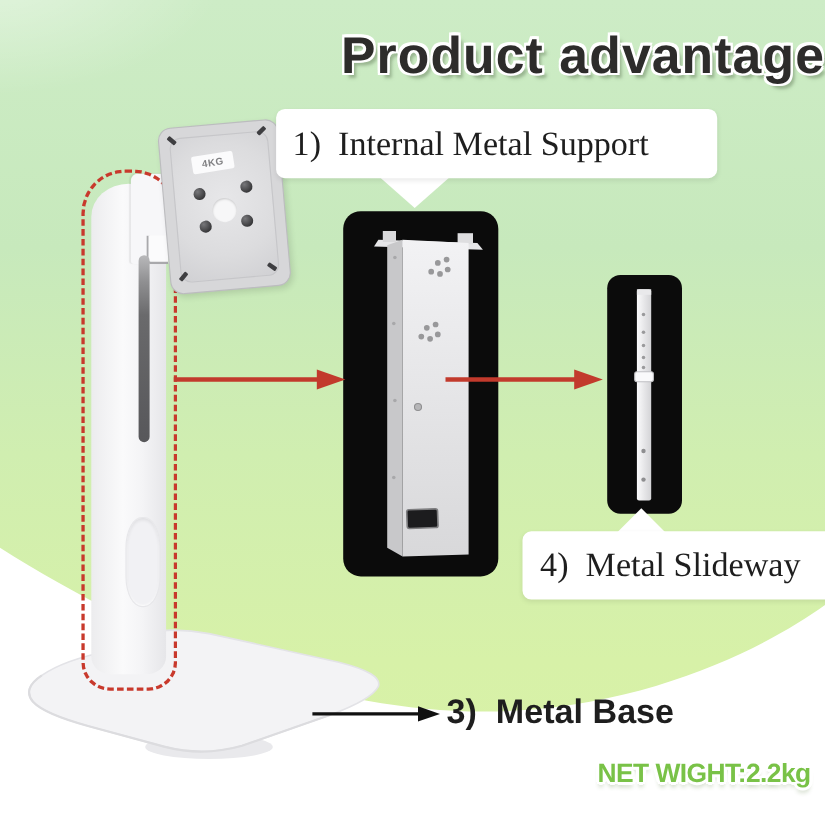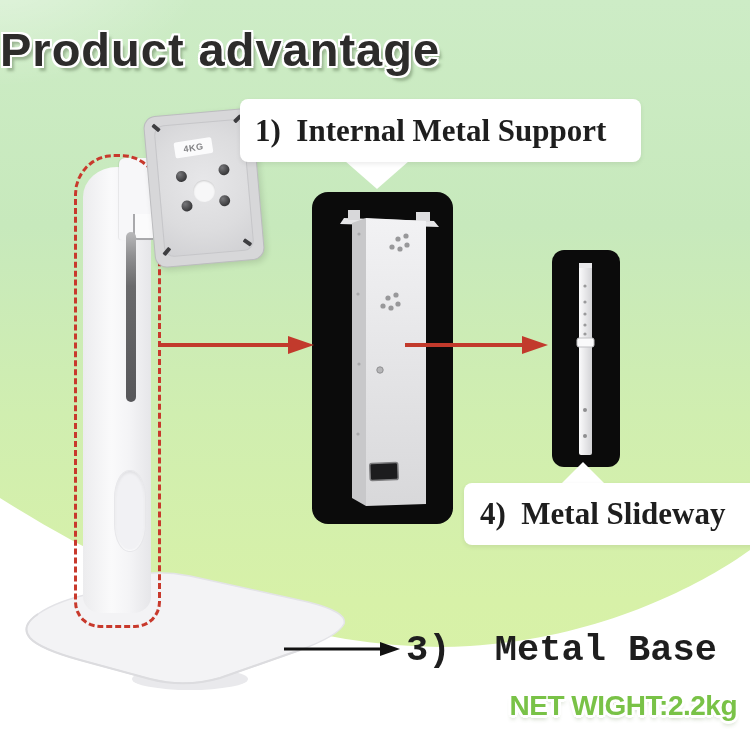--- a/index.html
+++ b/index.html
@@ -59,43 +59,43 @@
     text-align:center;line-height:16px;letter-spacing:.5px;}
   #vesa .corner{position:absolute;width:9px;height:4px;background:#3e3e41;border-radius:1px;}
 
   .panel{background:#0b0b0b;}
   #panel1{left:312px;top:192px;width:141px;height:332px;border-radius:16px;}
   #panel2{left:552px;top:250px;width:68px;height:217px;border-radius:12px;}
 
   
   .bubble{
     background:#ffffff;border-radius:8px;box-shadow:0 2px 5px rgba(0,0,0,.08);
-    font-family:"Liberation Serif",serif;font-weight:bold;color:#1e1e1e;
-    white-space:pre;display:flex;align-items:center;
+    font-family:"Liberation Serif",serif;font-weight:normal;color:#1e1e1e;
+    white-space:pre;display:flex;align-items:center;margin-left:11px;
   }
   #callout1{left:240px;top:99px;width:386px;height:63px;font-size:31px;padding-left:15px;}
   #callout1-tip{left:345px;top:161px;width:0;height:0;
     border-left:32px solid transparent;border-right:32px solid transparent;border-top:28px solid #fff;}
   #callout2{left:464px;top:483px;width:284px;height:62px;font-size:31px;padding-left:16px;}
   #callout2-tip{left:561px;top:462px;width:0;height:0;
     border-left:22px solid transparent;border-right:22px solid transparent;border-bottom:22px solid #fff;}
-  #callout3{left:406px;top:629px;font-family:Liberation Mono, monospace;font-weight:bold;
-    font-size:37px;color:#1e1e1e;white-space:pre;}
+  #callout3{left:406px;top:629px;font-family:Liberation Sans, sans-serif;font-weight:bold;
+    font-size:31px;color:#1e1e1e;white-space:pre;}
 
   #title{
-    left:0;right:0;top:22px;text-align:left;
+    left:0;right:0;top:22px;text-align:right;
     font-size:47px;font-weight:bold;letter-spacing:1px;color:#2d2c2b;
     text-shadow:
       -2px -2px 0 #fff, 2px -2px 0 #fff, -2px 2px 0 #fff, 2px 2px 0 #fff,
       0 -2px 0 #fff, 0 2px 0 #fff, -2px 0 0 #fff, 2px 0 0 #fff,
       4px 5px 3px rgba(110,135,100,.55);
   }
   #net-weight{
     right:13px;top:690px;
-    font-size:28px;font-weight:bold;letter-spacing:-0.5px;color:#79c247;
+    font-size:24px;font-weight:bold;letter-spacing:-0.5px;color:#79c247;
     text-shadow:
       -2px -2px 0 #fff, 2px -2px 0 #fff, -2px 2px 0 #fff, 2px 2px 0 #fff,
       0 -3px 0 #fff, 0 3px 0 #fff, -3px 0 0 #fff, 3px 0 0 #fff,
       0 4px 4px rgba(70,110,40,.3);
   }
 </style>
 </head>
 <body>
 
 <div id="stage">

